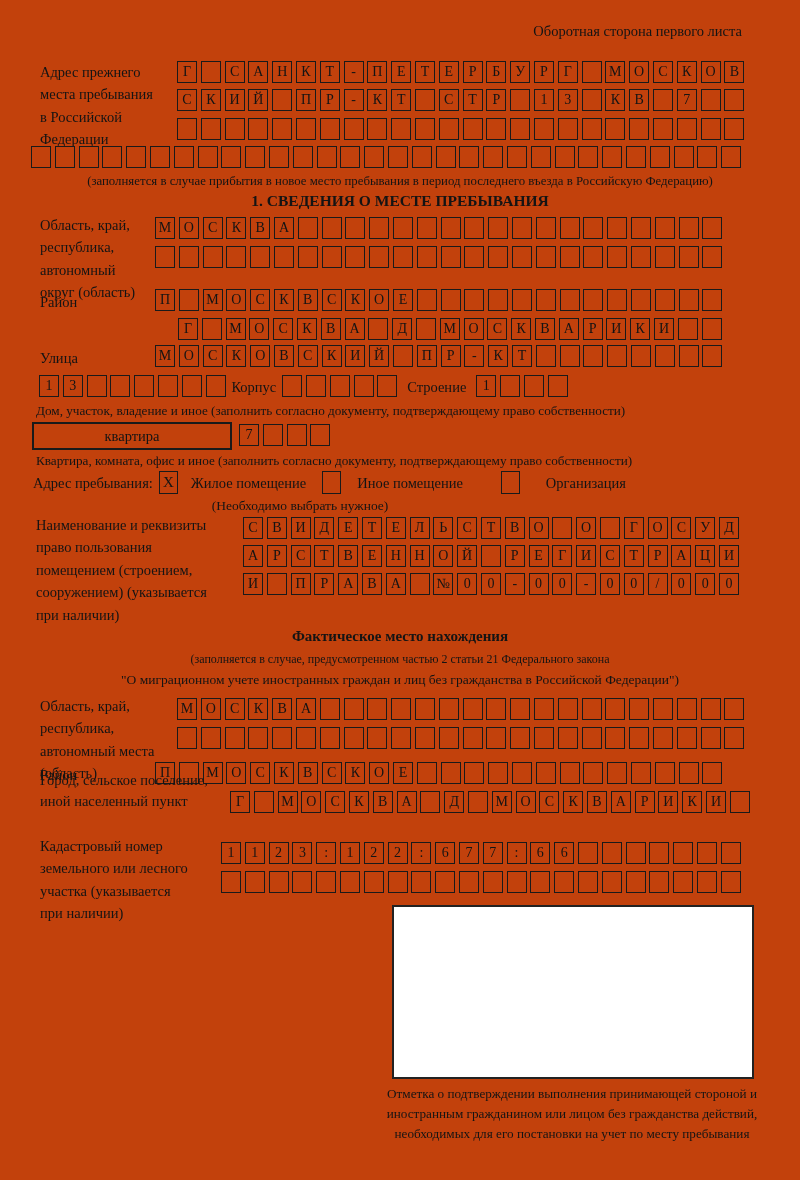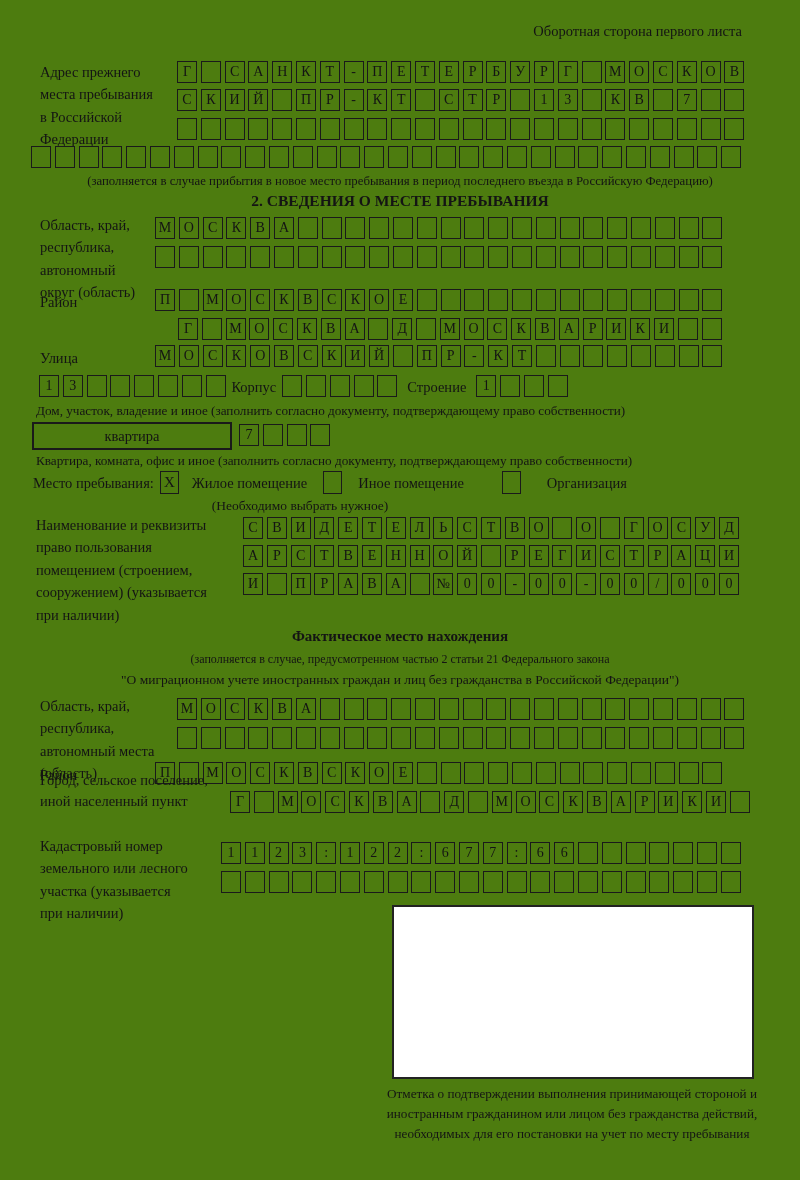--- a/index.html
+++ b/index.html
@@ -1,16 +1,16 @@
 <!DOCTYPE html>
 <html><head>
 <meta charset="utf-8">
 <style>
   html,body{margin:0;padding:0;background:#fff;}
-  .page{position:relative;width:800px;height:1180px;background:#4d7c0f;color:#141414;
+  .page{position:relative;width:800px;height:1180px;background:#c2410c;color:#141414;
         font-family:"Liberation Serif","DejaVu Serif",serif;overflow:hidden;}
   .abs{position:absolute;}
   .lbl{font-size:14.5px;line-height:22.4px;}
   .lbl2{font-size:14.5px;line-height:21px;}
   .small{font-size:12.8px;}
   .title{font-weight:bold;font-size:15.5px;}
   .center{text-align:center;width:800px;left:0;}
   
   .cellrow{white-space:nowrap;height:23.4px;margin-bottom:5px;}
   .cb{display:inline-block;width:18px;height:20px;border:1.7px solid #1a1a1a;margin-right:3.8px;
@@ -38,21 +38,21 @@
     <div class="lbl">Федерации</div>
   </div>
   <div class="abs" style="top:61px;left:177px;">
     <div class="cellrow"><span class="cb">Г</span><span class="cb"></span><span class="cb">С</span><span class="cb">А</span><span class="cb">Н</span><span class="cb">К</span><span class="cb">Т</span><span class="cb">-</span><span class="cb">П</span><span class="cb">Е</span><span class="cb">Т</span><span class="cb">Е</span><span class="cb">Р</span><span class="cb">Б</span><span class="cb">У</span><span class="cb">Р</span><span class="cb">Г</span><span class="cb"></span><span class="cb">М</span><span class="cb">О</span><span class="cb">С</span><span class="cb">К</span><span class="cb">О</span><span class="cb">В</span></div>
     <div class="cellrow"><span class="cb">С</span><span class="cb">К</span><span class="cb">И</span><span class="cb">Й</span><span class="cb"></span><span class="cb">П</span><span class="cb">Р</span><span class="cb">-</span><span class="cb">К</span><span class="cb">Т</span><span class="cb"></span><span class="cb">С</span><span class="cb">Т</span><span class="cb">Р</span><span class="cb"></span><span class="cb">1</span><span class="cb">3</span><span class="cb"></span><span class="cb">К</span><span class="cb">В</span><span class="cb"></span><span class="cb">7</span><span class="cb"></span><span class="cb"></span></div>
     <div class="cellrow"><span class="cb"></span><span class="cb"></span><span class="cb"></span><span class="cb"></span><span class="cb"></span><span class="cb"></span><span class="cb"></span><span class="cb"></span><span class="cb"></span><span class="cb"></span><span class="cb"></span><span class="cb"></span><span class="cb"></span><span class="cb"></span><span class="cb"></span><span class="cb"></span><span class="cb"></span><span class="cb"></span><span class="cb"></span><span class="cb"></span><span class="cb"></span><span class="cb"></span><span class="cb"></span><span class="cb"></span></div>
   </div>
   <div class="abs cellrow" style="top:146px;left:31px;"><span class="cb"></span><span class="cb"></span><span class="cb"></span><span class="cb"></span><span class="cb"></span><span class="cb"></span><span class="cb"></span><span class="cb"></span><span class="cb"></span><span class="cb"></span><span class="cb"></span><span class="cb"></span><span class="cb"></span><span class="cb"></span><span class="cb"></span><span class="cb"></span><span class="cb"></span><span class="cb"></span><span class="cb"></span><span class="cb"></span><span class="cb"></span><span class="cb"></span><span class="cb"></span><span class="cb"></span><span class="cb"></span><span class="cb"></span><span class="cb"></span><span class="cb"></span><span class="cb"></span><span class="cb"></span></div>
   <div class="abs center small" style="top:174px;">(заполняется в случае прибытия в новое место пребывания в период последнего въезда в Российскую Федерацию)</div>
 
-  <div class="abs center title" style="top:192px;">2. СВЕДЕНИЯ О МЕСТЕ ПРЕБЫВАНИЯ</div>
+  <div class="abs center title" style="top:192px;">1. СВЕДЕНИЯ О МЕСТЕ ПРЕБЫВАНИЯ</div>
 
   <div class="abs" style="top:214px;left:40px;width:130px;">
     <div class="lbl">Область, край,</div>
     <div class="lbl">республика,</div>
     <div class="lbl">автономный</div>
     <div class="lbl">округ (область)</div>
   </div>
   <div class="abs" style="top:217px;left:155px;">
     <div class="cellrow" style="margin-bottom:6px;"><span class="cb">М</span><span class="cb">О</span><span class="cb">С</span><span class="cb">К</span><span class="cb">В</span><span class="cb">А</span><span class="cb"></span><span class="cb"></span><span class="cb"></span><span class="cb"></span><span class="cb"></span><span class="cb"></span><span class="cb"></span><span class="cb"></span><span class="cb"></span><span class="cb"></span><span class="cb"></span><span class="cb"></span><span class="cb"></span><span class="cb"></span><span class="cb"></span><span class="cb"></span><span class="cb"></span><span class="cb"></span></div>
     <div class="cellrow"><span class="cb"></span><span class="cb"></span><span class="cb"></span><span class="cb"></span><span class="cb"></span><span class="cb"></span><span class="cb"></span><span class="cb"></span><span class="cb"></span><span class="cb"></span><span class="cb"></span><span class="cb"></span><span class="cb"></span><span class="cb"></span><span class="cb"></span><span class="cb"></span><span class="cb"></span><span class="cb"></span><span class="cb"></span><span class="cb"></span><span class="cb"></span><span class="cb"></span><span class="cb"></span><span class="cb"></span></div>
@@ -75,21 +75,21 @@
   </div>
   <div class="abs" style="top:403px;left:36px;font-size:13.2px;">Дом, участок, владение и иное (заполнить согласно документу, подтверждающему право собственности)</div>
 
   <div class="abs rowflex" style="top:422px;left:32px;">
     <span class="bigbox" style="width:196px;height:24px;line-height:24px;">квартира</span>
     <span class="cellrow" style="margin-left:7px;margin-top:2px;"><span class="cb">7</span><span class="cb"></span><span class="cb"></span><span class="cb"></span></span>
   </div>
   <div class="abs" style="top:453px;left:36px;font-size:13.2px;">Квартира, комната, офис и иное (заполнить согласно документу, подтверждающему право собственности)</div>
 
   <div class="abs rowflex" style="top:471px;left:33px;">
-    <span class="inline-lbl">Место пребывания:</span>
+    <span class="inline-lbl">Адрес пребывания:</span>
     <span class="chk" style="margin-left:6px;">X</span>
     <span class="inline-lbl" style="margin-left:13px;">Жилое помещение</span>
     <span class="chk" style="margin-left:16px;"></span>
     <span class="inline-lbl" style="margin-left:16px;">Иное помещение</span>
     <span class="chk" style="margin-left:38px;"></span>
     <span class="inline-lbl" style="margin-left:26px;">Организация</span>
   </div>
   <div class="abs" style="top:498px;left:120px;width:360px;text-align:center;font-size:13.5px;">(Необходимо выбрать нужное)</div>
 
   <div class="abs" style="top:514px;left:36px;width:200px;">

